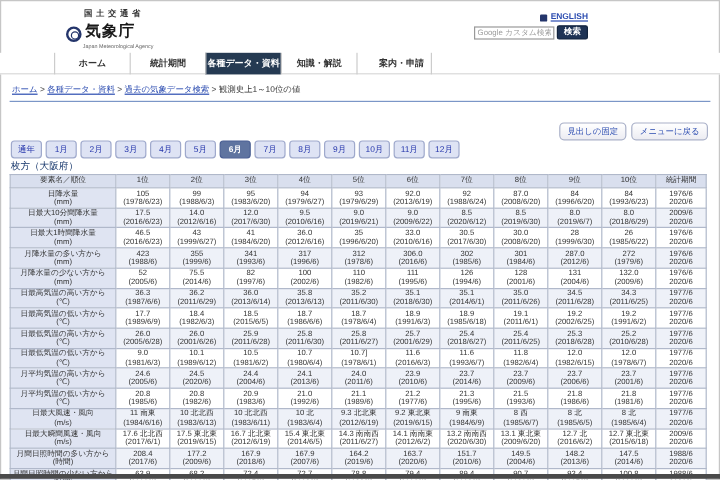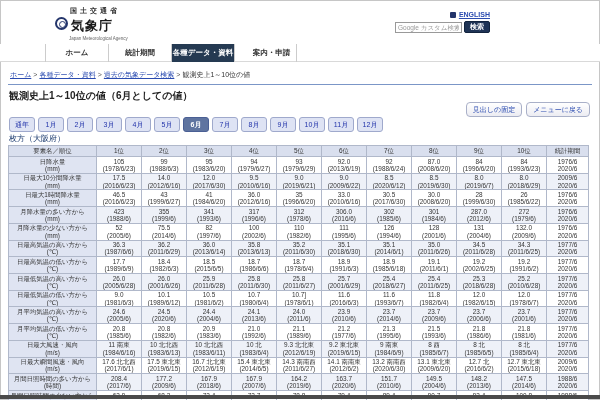--- a/index.html
+++ b/index.html
@@ -5,21 +5,21 @@
   * { box-sizing: border-box; margin: 0; padding: 0; }
   html,body { background:#e9e9e9; }
   body { font-family: "Liberation Sans", "DejaVu Sans", sans-serif; }
   .viewport {
     position: relative; width: 600px; height: 400px; background:#fff;
     overflow: hidden; box-shadow: inset 0 0 0 1px #c6c6c6;
   }
   
   .logo { position:absolute; left:55px; top:6px; }
   .ministry { font-size:7px; letter-spacing:3px; color:#333; margin-left:15px; font-weight:bold; }
-  .agency-row { display:flex; align-items:flex-start; gap:3px; margin-top:1px; }
+  .agency-row { display:flex; align-items:flex-end; gap:3px; margin-top:1px; }
   .jma-icon { position:relative; width:13px; height:13px; border:2px solid #24356b; border-radius:50%; background:#fff; }
   .jma-icon::after { content:""; position:absolute; left:2px; top:2px; width:5px; height:5px; border:1.5px solid #24356b; border-radius:50%; }
   .agency { font-size:13px; font-weight:bold; color:#1a1a1a; letter-spacing:1px; }
   .agency-en { font-size:4.5px; color:#666; margin-left:14px; margin-top:1px; }
   .eng-row { position:absolute; right:110px; top:11px; display:flex; align-items:center; gap:3px; }
   .globe-icon { width:6px; height:6px; background:#24356b; display:inline-block; border-radius:1px; }
   .eng-link { font-size:7px; color:#2a4bb0; text-decoration:underline; font-weight:bold; }
   .search-box { position:absolute; right:110px; top:21px; display:flex; align-items:center; gap:2px; }
   .search-input { width:67px; height:11px; font-size:6.5px; border:1px solid #999; padding:0 2px; color:#333; }
   .search-input::placeholder { color:#9a9a9a; }
@@ -77,28 +77,28 @@
   <div class="search-box">
     <input class="search-input" type="text" placeholder="Google カスタム検索" style="">
     <button class="search-btn">検索</button>
   </div>
 
   <div class="navbar">
     <div class="nav-inner">
         <div class="nav-item">ホーム</div>
         <div class="nav-item">統計期間</div>
         <div class="nav-item active">各種データ・資料</div>
+        <div class="nav-item">知識・解説</div>
         <div class="nav-item">案内・申請</div>
       </div>
   </div>
 
   <div class="breadcrumb"><span class="bc-link">ホーム</span><span class="bc-sep">&gt;</span><span class="bc-link">各種データ・資料</span><span class="bc-sep">&gt;</span><span class="bc-link">過去の気象データ検索</span><span class="bc-sep">&gt;</span><span class="bc-current">観測史上1～10位の値</span></div>
   <div class="hr-blue"></div>
 
-  <div class="page-title">観測史上1～10位の値（6月としての値）</div>
   <div class="action-btns">
     <span class="action-btn">見出しの固定</span>
     <span class="action-btn">メニューに戻る</span>
   </div>
 
   <div class="tabs">
       <div class="tab">通年</div>
       <div class="tab">1月</div>
       <div class="tab">2月</div>
       <div class="tab">3月</div>

